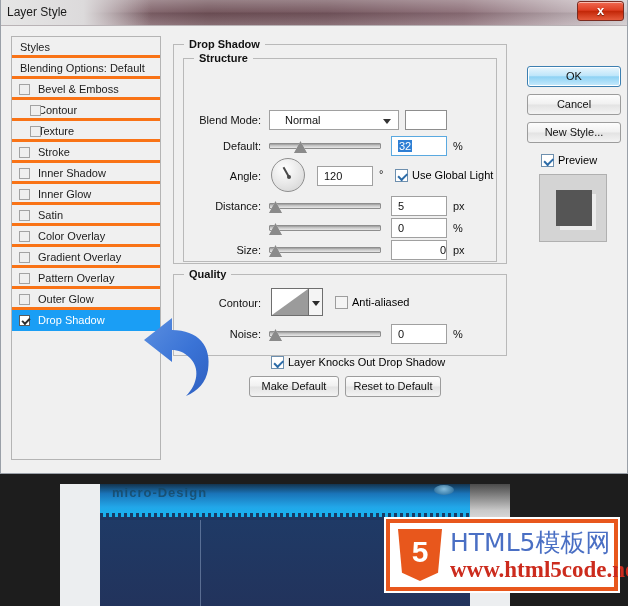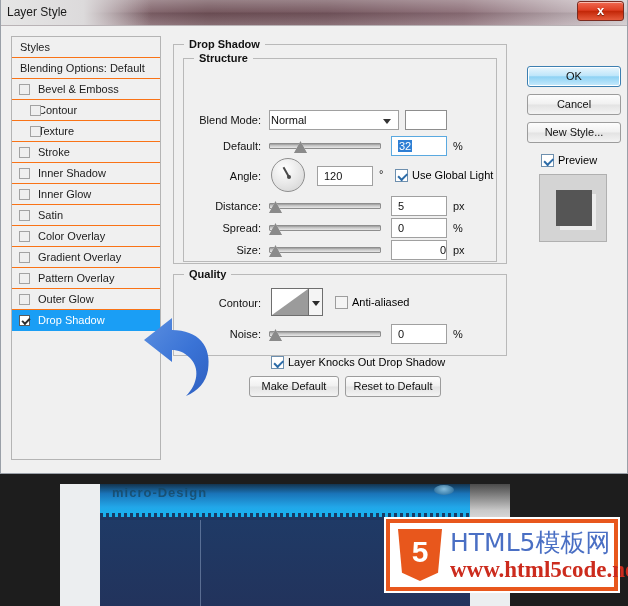--- a/index.html
+++ b/index.html
@@ -140,21 +140,21 @@
   #dialog-body { position: relative; width: 100%; height: 447px; background: #f0f0f0; }
 
   
   #styles-panel {
     position: absolute; left: 10px; top: 10px; width: 150px; height: 424px;
     background: #f0f0f0;
     border: 1px solid #b4b4b4;
   }
   .style-row {
     position: relative; height: 21px; line-height: 21px;
-    border-bottom: 1px solid #f97316;
+    border-bottom: 3px solid #f97316;
     padding-left: 8px; font-size: 11px; color: #1c1c1c;
     white-space: nowrap; cursor: default;
   }
   .style-row.head { font-size: 11px; }
   .style-row.sub { padding-left: 26px; }
   .style-row.item { padding-left: 26px; }
   .style-row .cb {
     position: absolute; left: 7px; top: 5px;
     width: 11px; height: 11px;
     background: #efefef;
@@ -193,21 +193,21 @@
   .row { position: absolute; height: 20px; }
   .lbl {
     position: absolute; right: 0; top: 0;
     line-height: 20px; font-size: 11px; color: #111; white-space: nowrap;
   }
   .lbl-wrap { position: absolute; width: 78px; height: 20px; }
 
   .combo {
     position: absolute; height: 20px;
     border: 1px solid #a0a0a0; background: #fff;
-    font-size: 11px; line-height: 18px; padding-left: 1px;
+    font-size: 11px; line-height: 18px; padding-left: 15px;
     color: #111; cursor: pointer;
   }
   .combo .arw {
     position: absolute; right: 7px; top: 8px;
     width: 0; height: 0;
     border-left: 4px solid transparent; border-right: 4px solid transparent;
     border-top: 5px solid #333;
   }
   .swatch {
     position: absolute; height: 20px; width: 42px;
@@ -482,23 +482,20 @@
           <div class="track"></div>
           <div class="thumb" style="left:0px;"></div>
         </div>
         <div class="numbox" style="left:208px; top:0; width:56px;">
           <span>5</span>
         </div>
         <span class="unit" style="left:270px; top:0;">px</span>
       </div>
 
       <div class="row" style="left:10px; top:182px; width:324px;">
-        <div class="lbl-wrap" style="left:0; top:0;">
-          <span class="lbl">Spread:</span>
-        </div>
         <div class="slider" style="left:86px; top:0; width:112px;">
           <div class="track"></div>
           <div class="thumb" style="left:0px;"></div>
         </div>
         <div class="numbox" style="left:208px; top:0; width:56px;">
           <span>0</span>
         </div>
         <span class="unit" style="left:270px; top:0;">%</span>
       </div>
 

